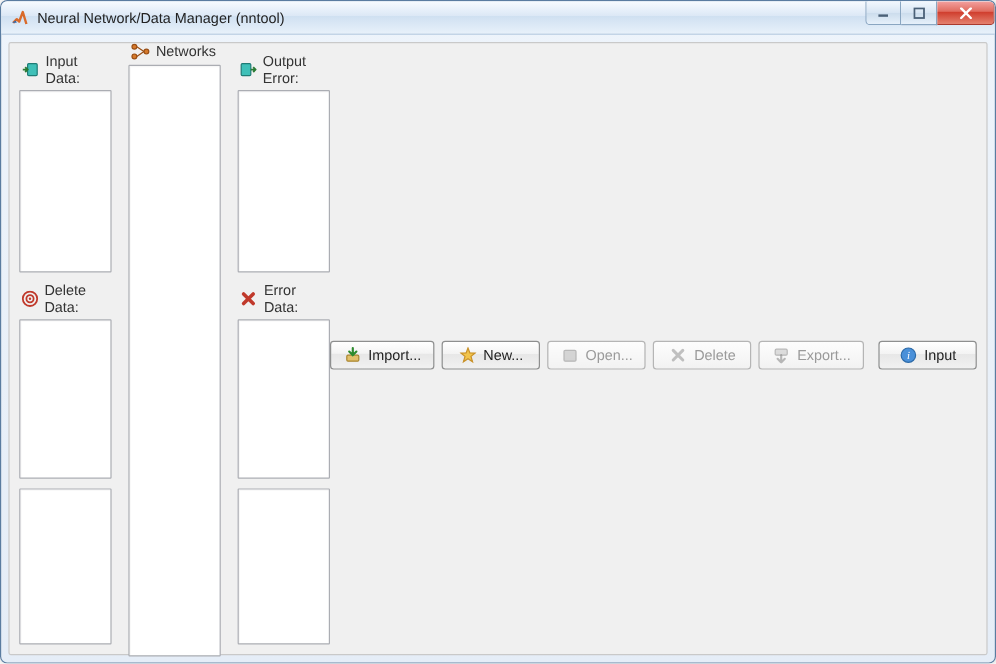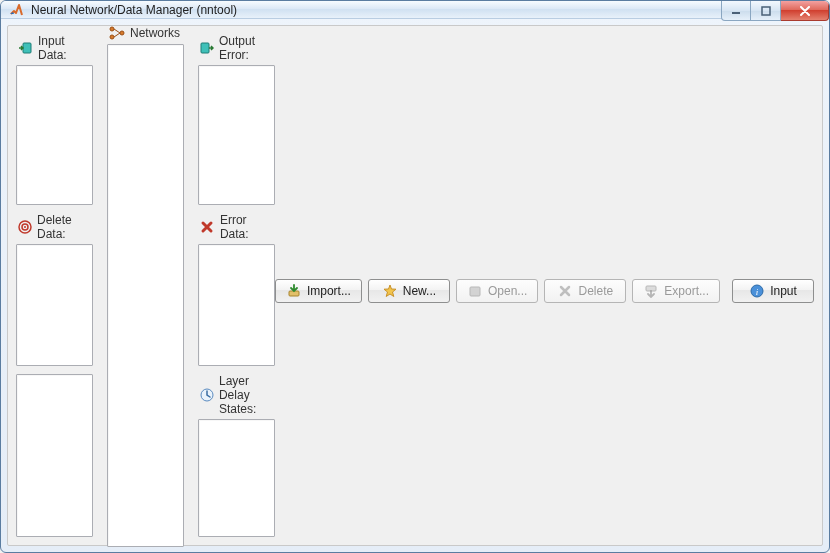--- a/index.html
+++ b/index.html
@@ -255,29 +255,20 @@
           <span>Error Data:</span>
         </div>
         <div class="listbox"></div>
       </div>
 
       <div class="panel row3" style="grid-column:1;grid-row:3">
         <div class="listbox"></div>
       </div>
 
       <div class="panel row3" style="grid-column:3;grid-row:3">
-        <div class="panel-header">
-          <span class="icon">
-            <svg width="14" height="14" viewBox="0 0 14 14">
-              <circle cx="7" cy="7" r="6" fill="#eaf3fb" stroke="#5a8bc0"></circle>
-              <path d="M7 3 L7 7 L10 9" stroke="#3b6ea3" stroke-width="1.5" fill="none" stroke-linecap="round"></path>
-            </svg>
-          </span>
-          <span>Layer Delay States:</span>
-        </div>
         <div class="listbox"></div>
       </div>
 
     </div>
 
     <div class="toolbar">
       <div class="btn">
         <span class="icon">
           <svg width="14" height="14" viewBox="0 0 14 14">
             <rect x="2" y="7" width="10" height="5" rx="1" fill="#e2c06a" stroke="#a9852f"></rect>

